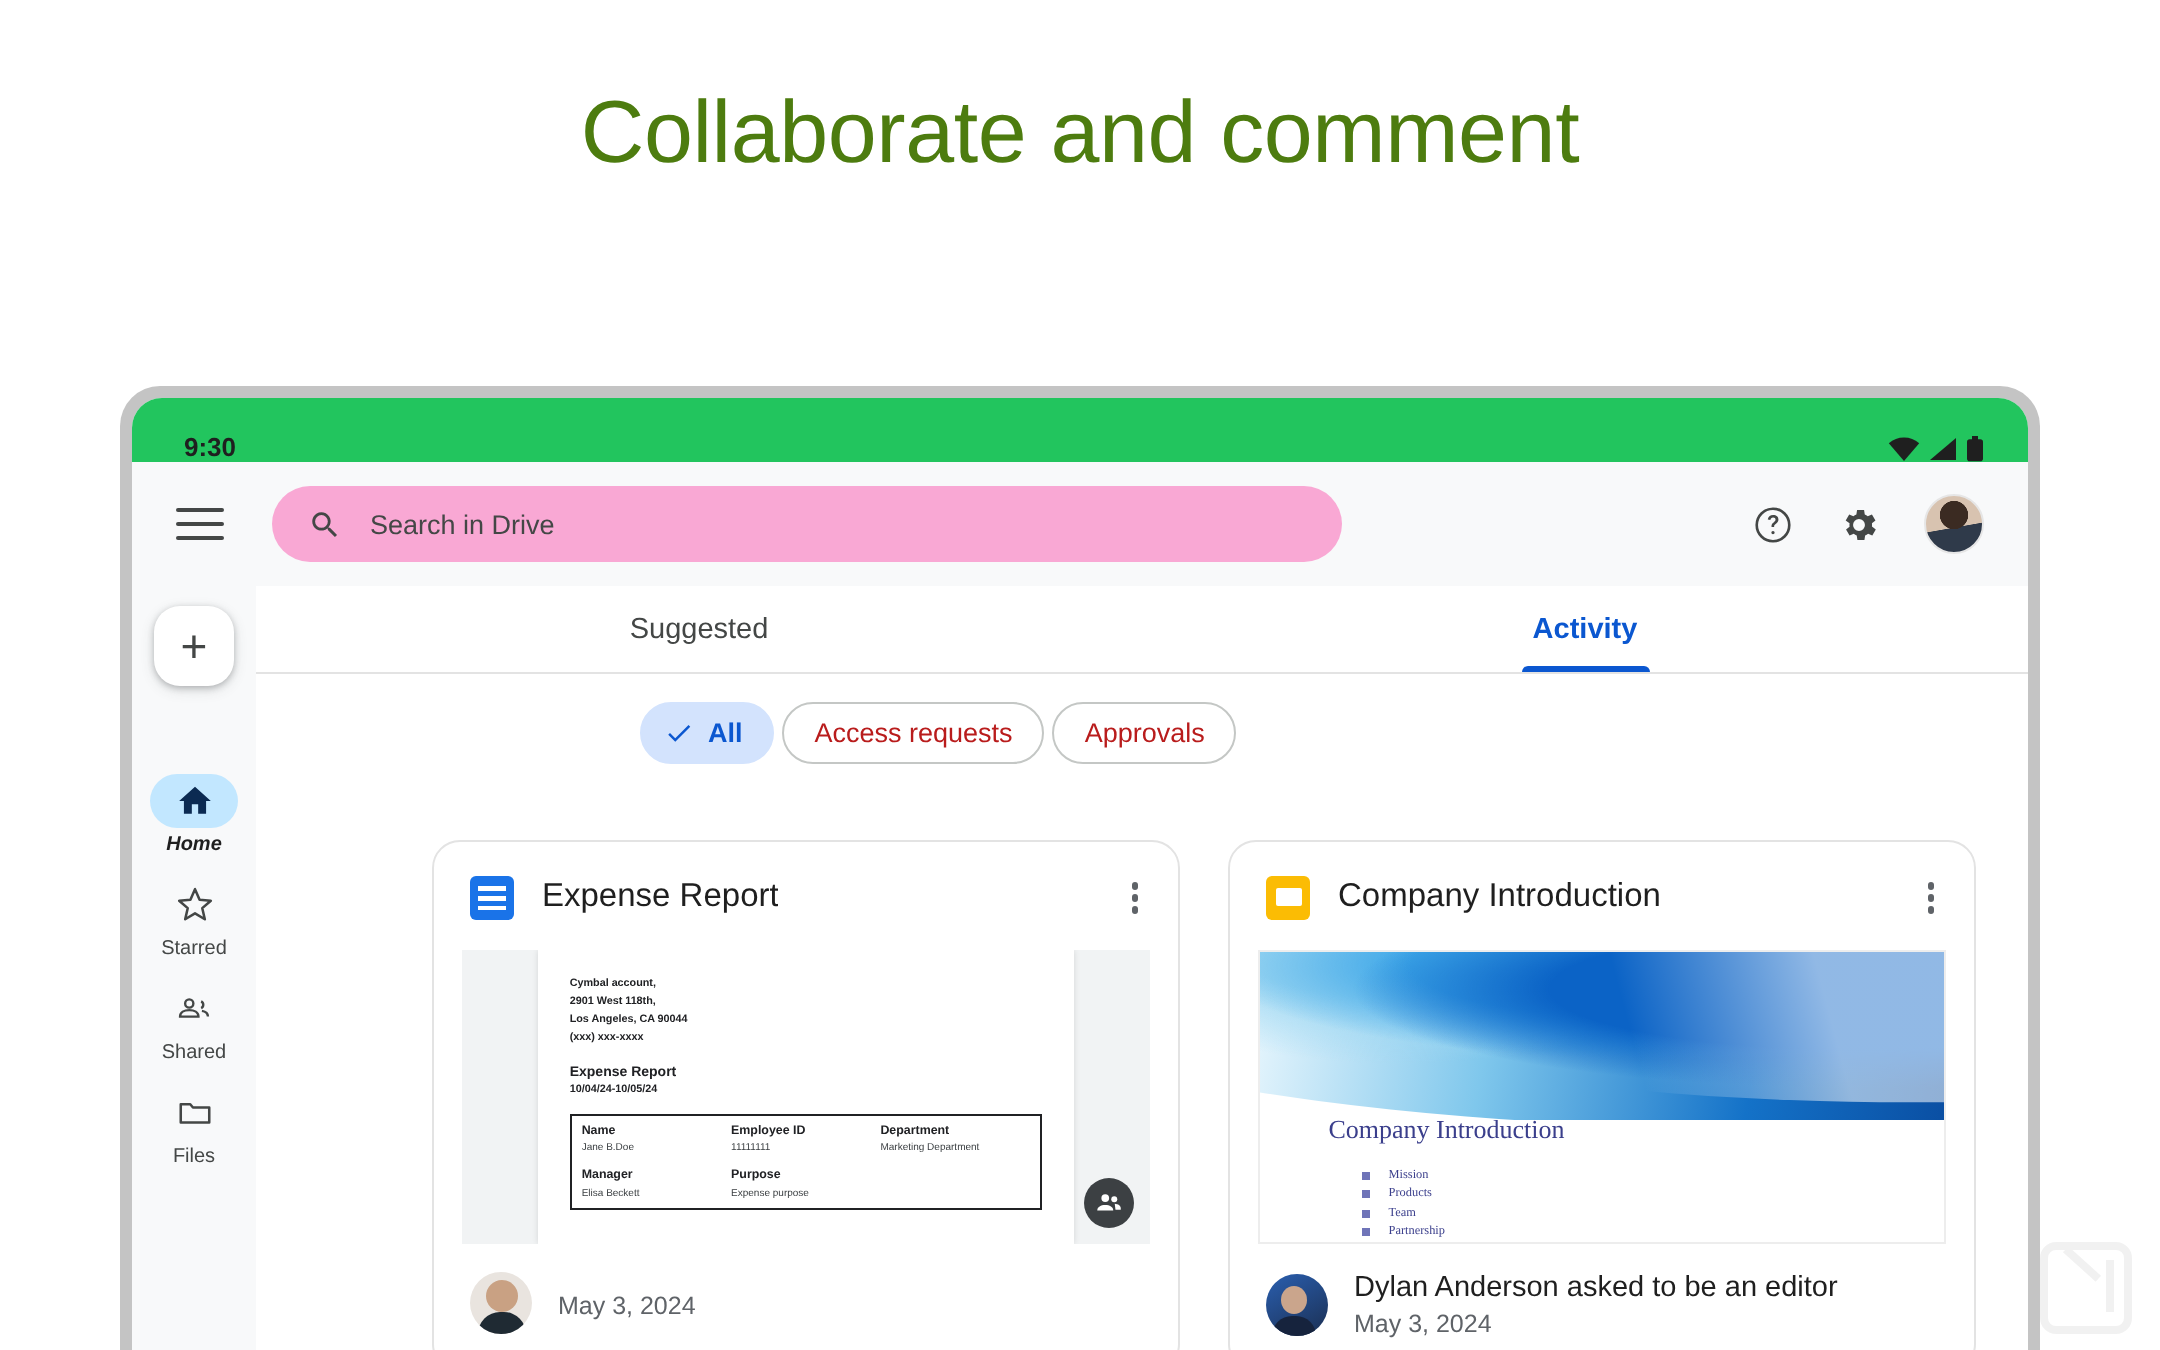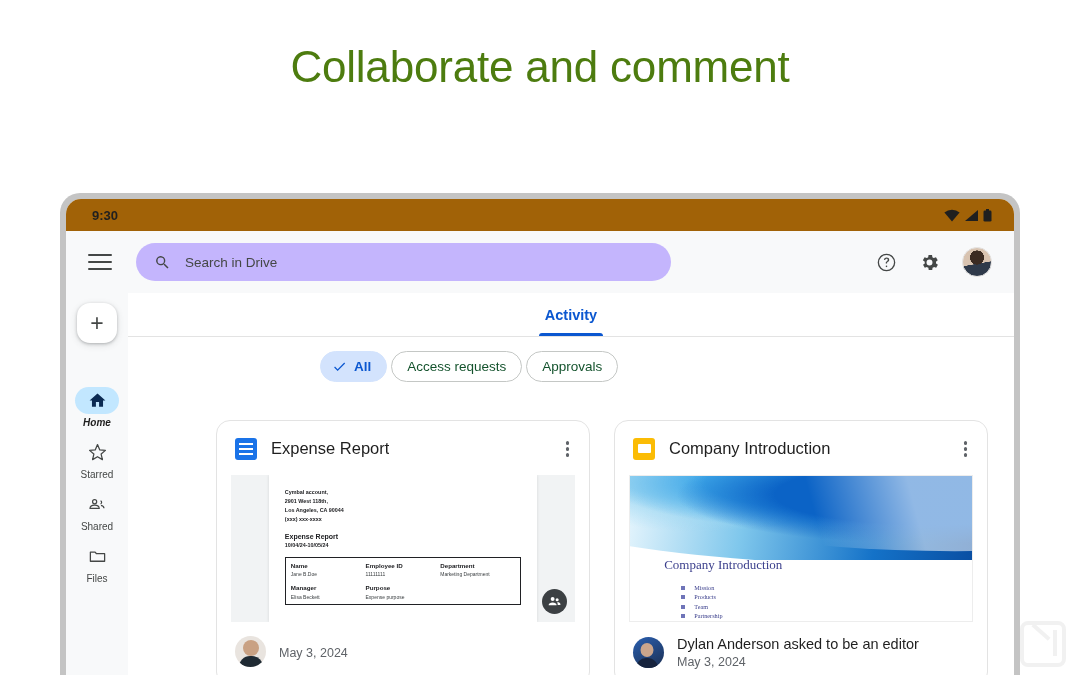--- a/index.html
+++ b/index.html
@@ -32,41 +32,41 @@
   .screen {
     width: 100%; height: 100%;
     background: #ffffff;
     border-radius: 15px 15px 0 0;
     overflow: hidden;
     position: relative;
   }
   
   .statusbar {
     height: 32px;
-    background: #a16207;
-    display: flex; align-items: center;
+    background: #22c55e;
+    display: flex; align-items: flex-end;
     justify-content: space-between;
     padding: 0 22px 0 26px;
   }
   .status-time { font-size: 13px; font-weight: 700; color: #1f1f1f; }
   .status-icons { display: flex; align-items: center; gap: 4px; }
   
   .appbar {
     height: 62px;
     background: #f8f9fa;
     display: flex; align-items: center;
     padding: 0 18px 0 22px;
     gap: 12px;
   }
   .hamburger { width: 24px; display: flex; flex-direction: column; gap: 5px; cursor: pointer; }
   .hamburger i { display: block; height: 2px; background: #444746; border-radius: 2px; }
   .searchbar {
     flex: 1;
     height: 38px;
-    background: #c4b5fd;
+    background: #f9a8d4;
     border-radius: 20px;
     display: flex; align-items: center;
     gap: 14px;
     padding: 0 18px;
     max-width: 535px;
     margin-left: 12px;
   }
   .search-placeholder { font-size: 13.5px; color: #444746; }
   .appbar-right { margin-left: auto; display: flex; align-items: center; gap: 22px; padding-right: 4px; }
   .icon-btn { cursor: pointer; display: flex; align-items: center; justify-content: center; }
@@ -123,21 +123,21 @@
     transform: translateX(-50%);
     width: 64px; height: 3px; background: #0b57d0; border-radius: 3px 3px 0 0;
   }
   
   .chips { display: flex; gap: 4px; padding: 14px 0 12px 192px; }
   .chip {
     height: 31px; border-radius: 16px;
     border: 1px solid #c4c7c5;
     display: flex; align-items: center; gap: 7px;
     padding: 0 15px;
-    font-size: 13.5px; color: #14532d;
+    font-size: 13.5px; color: #b91c1c;
     background: #fff; cursor: pointer; white-space: nowrap;
   }
   .chip.selected { background: #d3e3fd; border-color: #d3e3fd; color: #0b57d0; font-weight: 700; padding-left: 11px; }
   
   .cards { display: flex; gap: 24px; padding: 6px 26px 0 88px; }
   .card {
     flex: 1;
     background: #fff;
     border: 1px solid #e3e3e3;
     border-radius: 14px;
@@ -325,20 +325,21 @@
             </span>
             <span class="nav-label">Files</span>
           </div>
 
         </div>
       </div>
 
       <div class="main">
 
         <div class="tabs">
+          <div class="tab">Suggested</div>
           <div class="tab active">Activity</div>
         </div>
 
         <div class="chips">
           <div class="chip selected">
             <svg width="15" height="15" viewBox="0 0 24 24">
                 <path d="M9 16.2 4.8 12l-1.4 1.4L9 19 21 7l-1.4-1.4Z" fill="#0b57d0"></path>
               </svg>
             <span>All</span>
           </div>

